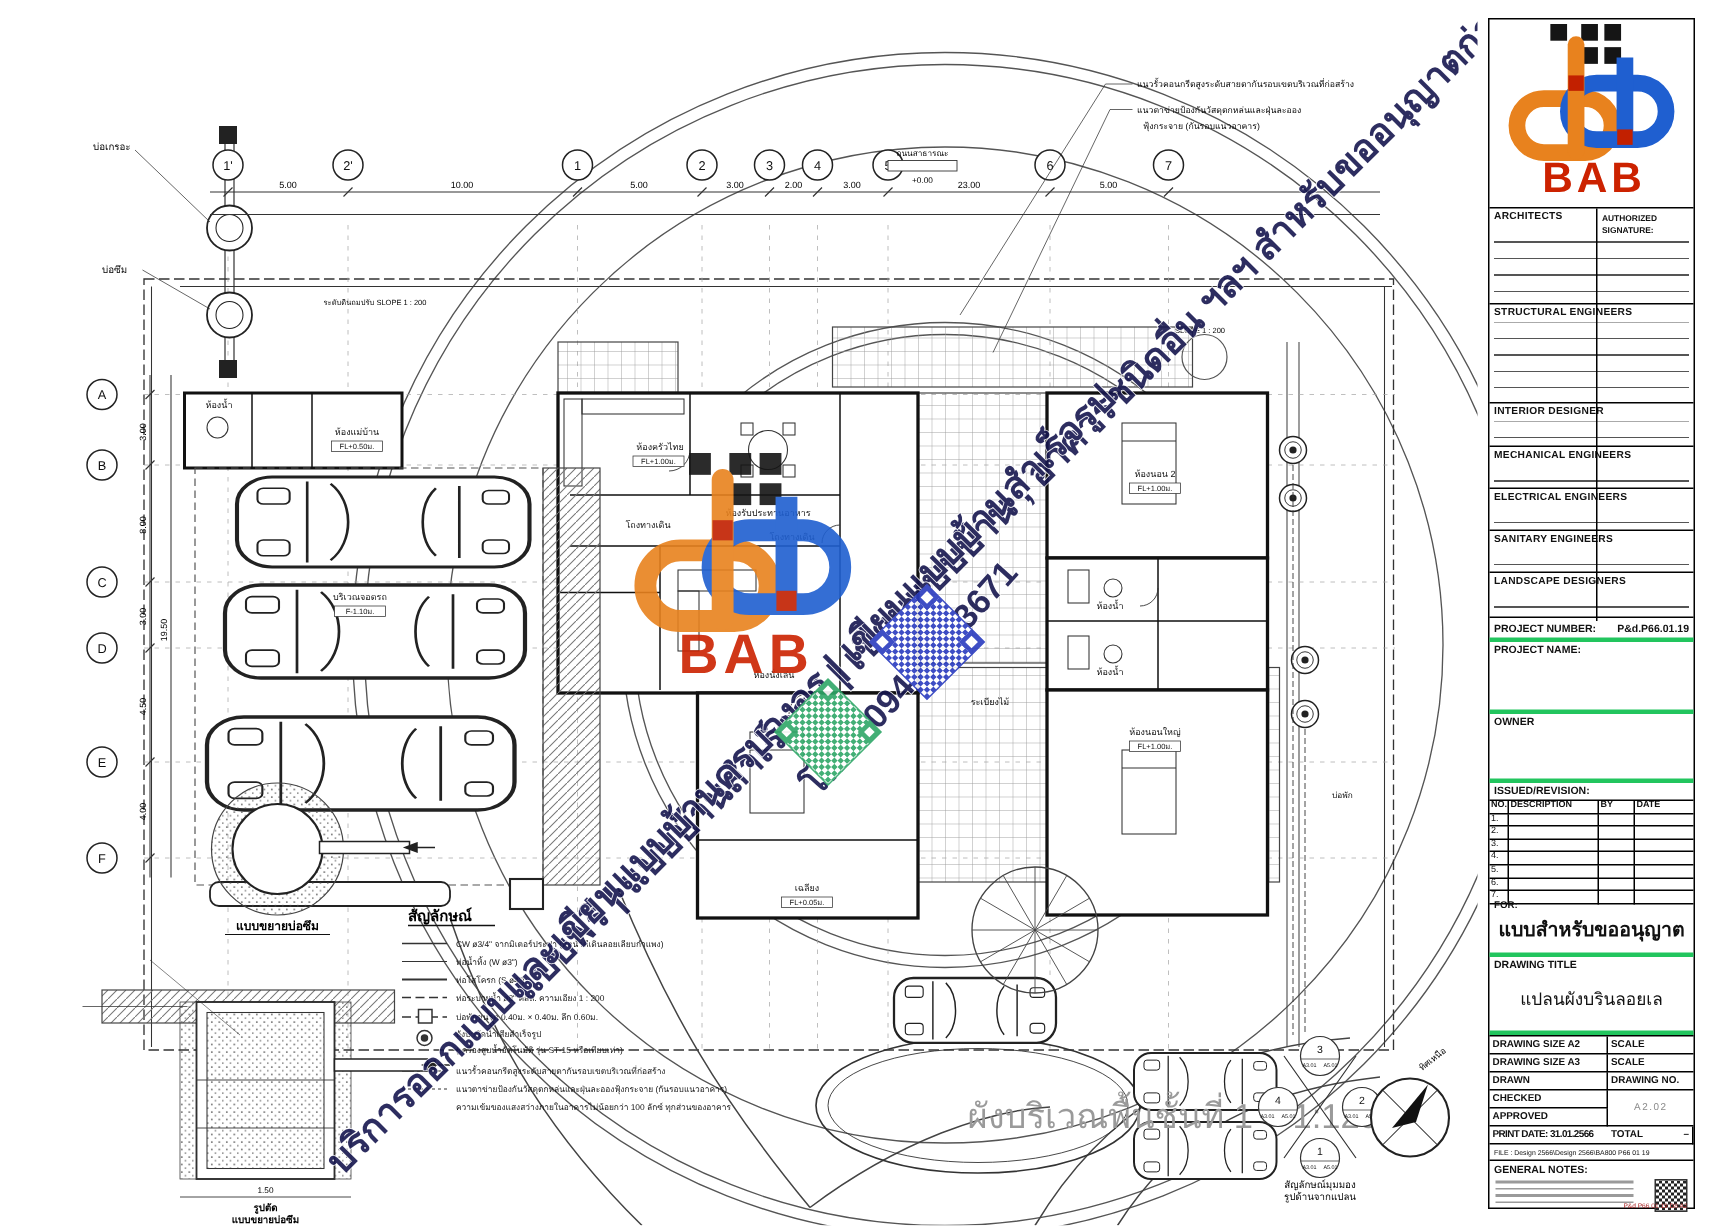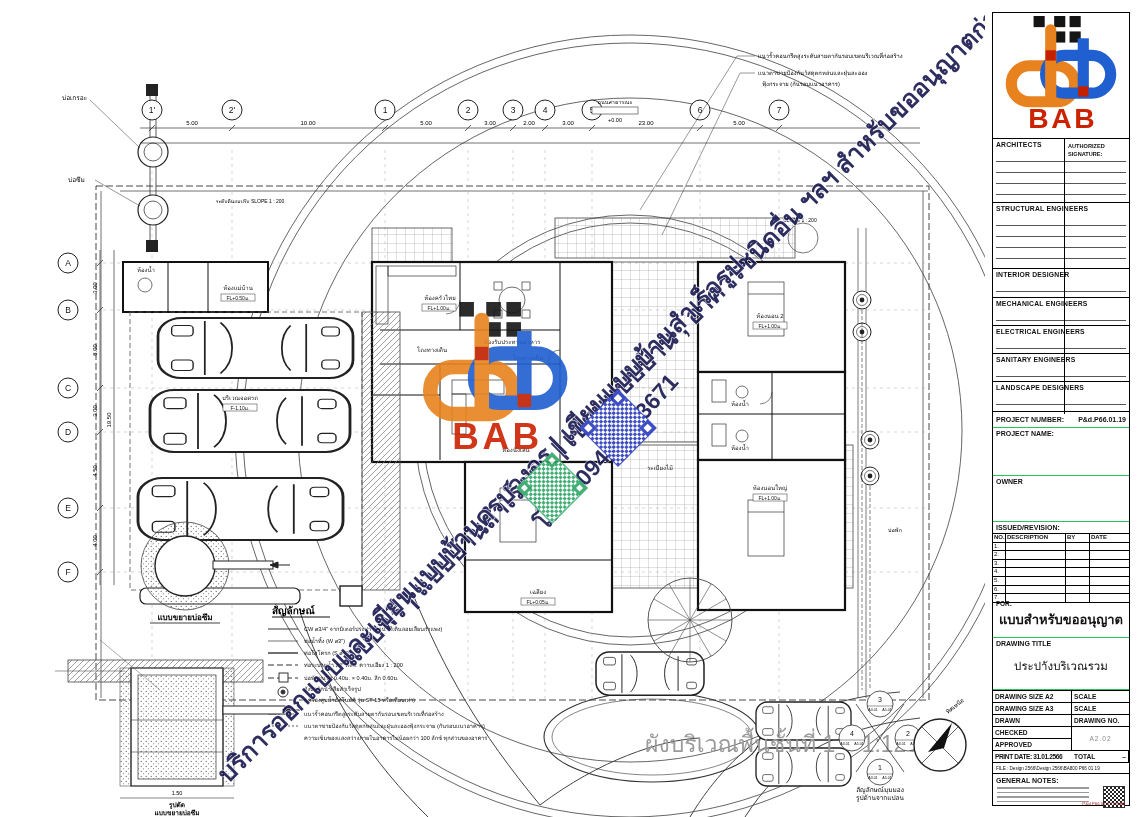--- a/index.html
+++ b/index.html
@@ -13,21 +13,21 @@
            border:1.6px solid #000; background:#fff; font-size:7px; }
   .logo-box { position:absolute; left:0; top:0; width:100%; height:126px;
               border-bottom:1.4px solid #000; display:flex; align-items:center; justify-content:center; }
   .sections { position:absolute; left:0; top:126px; width:100%; }
   .tb-sec { position:relative; border-bottom:1px solid #000; padding:2px 3px 0 3px; overflow:hidden; }
   .tb-sec .lbl { font-weight:bold; font-size:6.8px; letter-spacing:.2px; }
   .tb-sec .rules { position:absolute; left:3px; right:3px; top:12px; bottom:2px;
      background-image:repeating-linear-gradient(to bottom, transparent 0 10px, #555 10px 11px); }
   .auth-col { position:absolute; left:71px; top:126px; height:275px; border-left:1px solid #000; width:0; }
   .auth-txt { position:absolute; left:75px; top:129px; font-size:5.6px; font-weight:bold; line-height:1.5; }
-  .kvrow { position:absolute; left:0; width:100%; border-bottom:1px solid #22c55e; padding:2px 3px; font-weight:bold; }
+  .kvrow { position:absolute; left:0; width:100%; border-bottom:3px solid #22c55e; padding:2px 3px; font-weight:bold; }
   .kvrow .val { float:right; }
   .block-lbl { font-weight:bold; font-size:7px; padding:2px 3px; }
   .rev-table { position:absolute; left:0; width:100%; }
   .rev-grid { display:grid; grid-template-columns:13px 60px 24px 1fr; border-top:1px solid #000; }
   .rev-grid > div { border-right:1px solid #000; border-bottom:1px solid #000; font-size:6px; padding:0 1px; height:8.6px; overflow:hidden; }
   .rev-grid > div:nth-child(4n) { border-right:none; }
   .rev-head { font-weight:bold; font-size:6px; }
   .for-box { text-align:center; }
   .for-big { font-size:13px; font-weight:bold; margin-top:2px; }
   .dtitle-big { font-size:11.5px; text-align:center; margin-top:10px; }
@@ -577,21 +577,21 @@
     </div>
   </div>
 
   <div class="kvrow for-box" style="top:585px; height:40px">
     <div style="text-align:left; font-size:6.5px">FOR:</div>
     <div class="for-big">แบบสำหรับขออนุญาต</div>
   </div>
 
   <div class="kvrow" style="top:625px; height:52px">
     <div>DRAWING TITLE</div>
-    <div class="dtitle-big" style="font-weight:normal">ประปาังบริเวณรวม</div>
+    <div class="dtitle-big" style="font-weight:normal">แปลนผังบรินลอยเล</div>
   </div>
 
   <div style="position:absolute; top:677px; left:0; width:100%">
     <div class="info-grid">
       <div>DRAWING SIZE A2</div>
       <div>SCALE</div>
       <div>DRAWING SIZE A3</div>
       <div>SCALE</div>
       <div>DRAWN</div>
       <div>DRAWING NO.</div>

